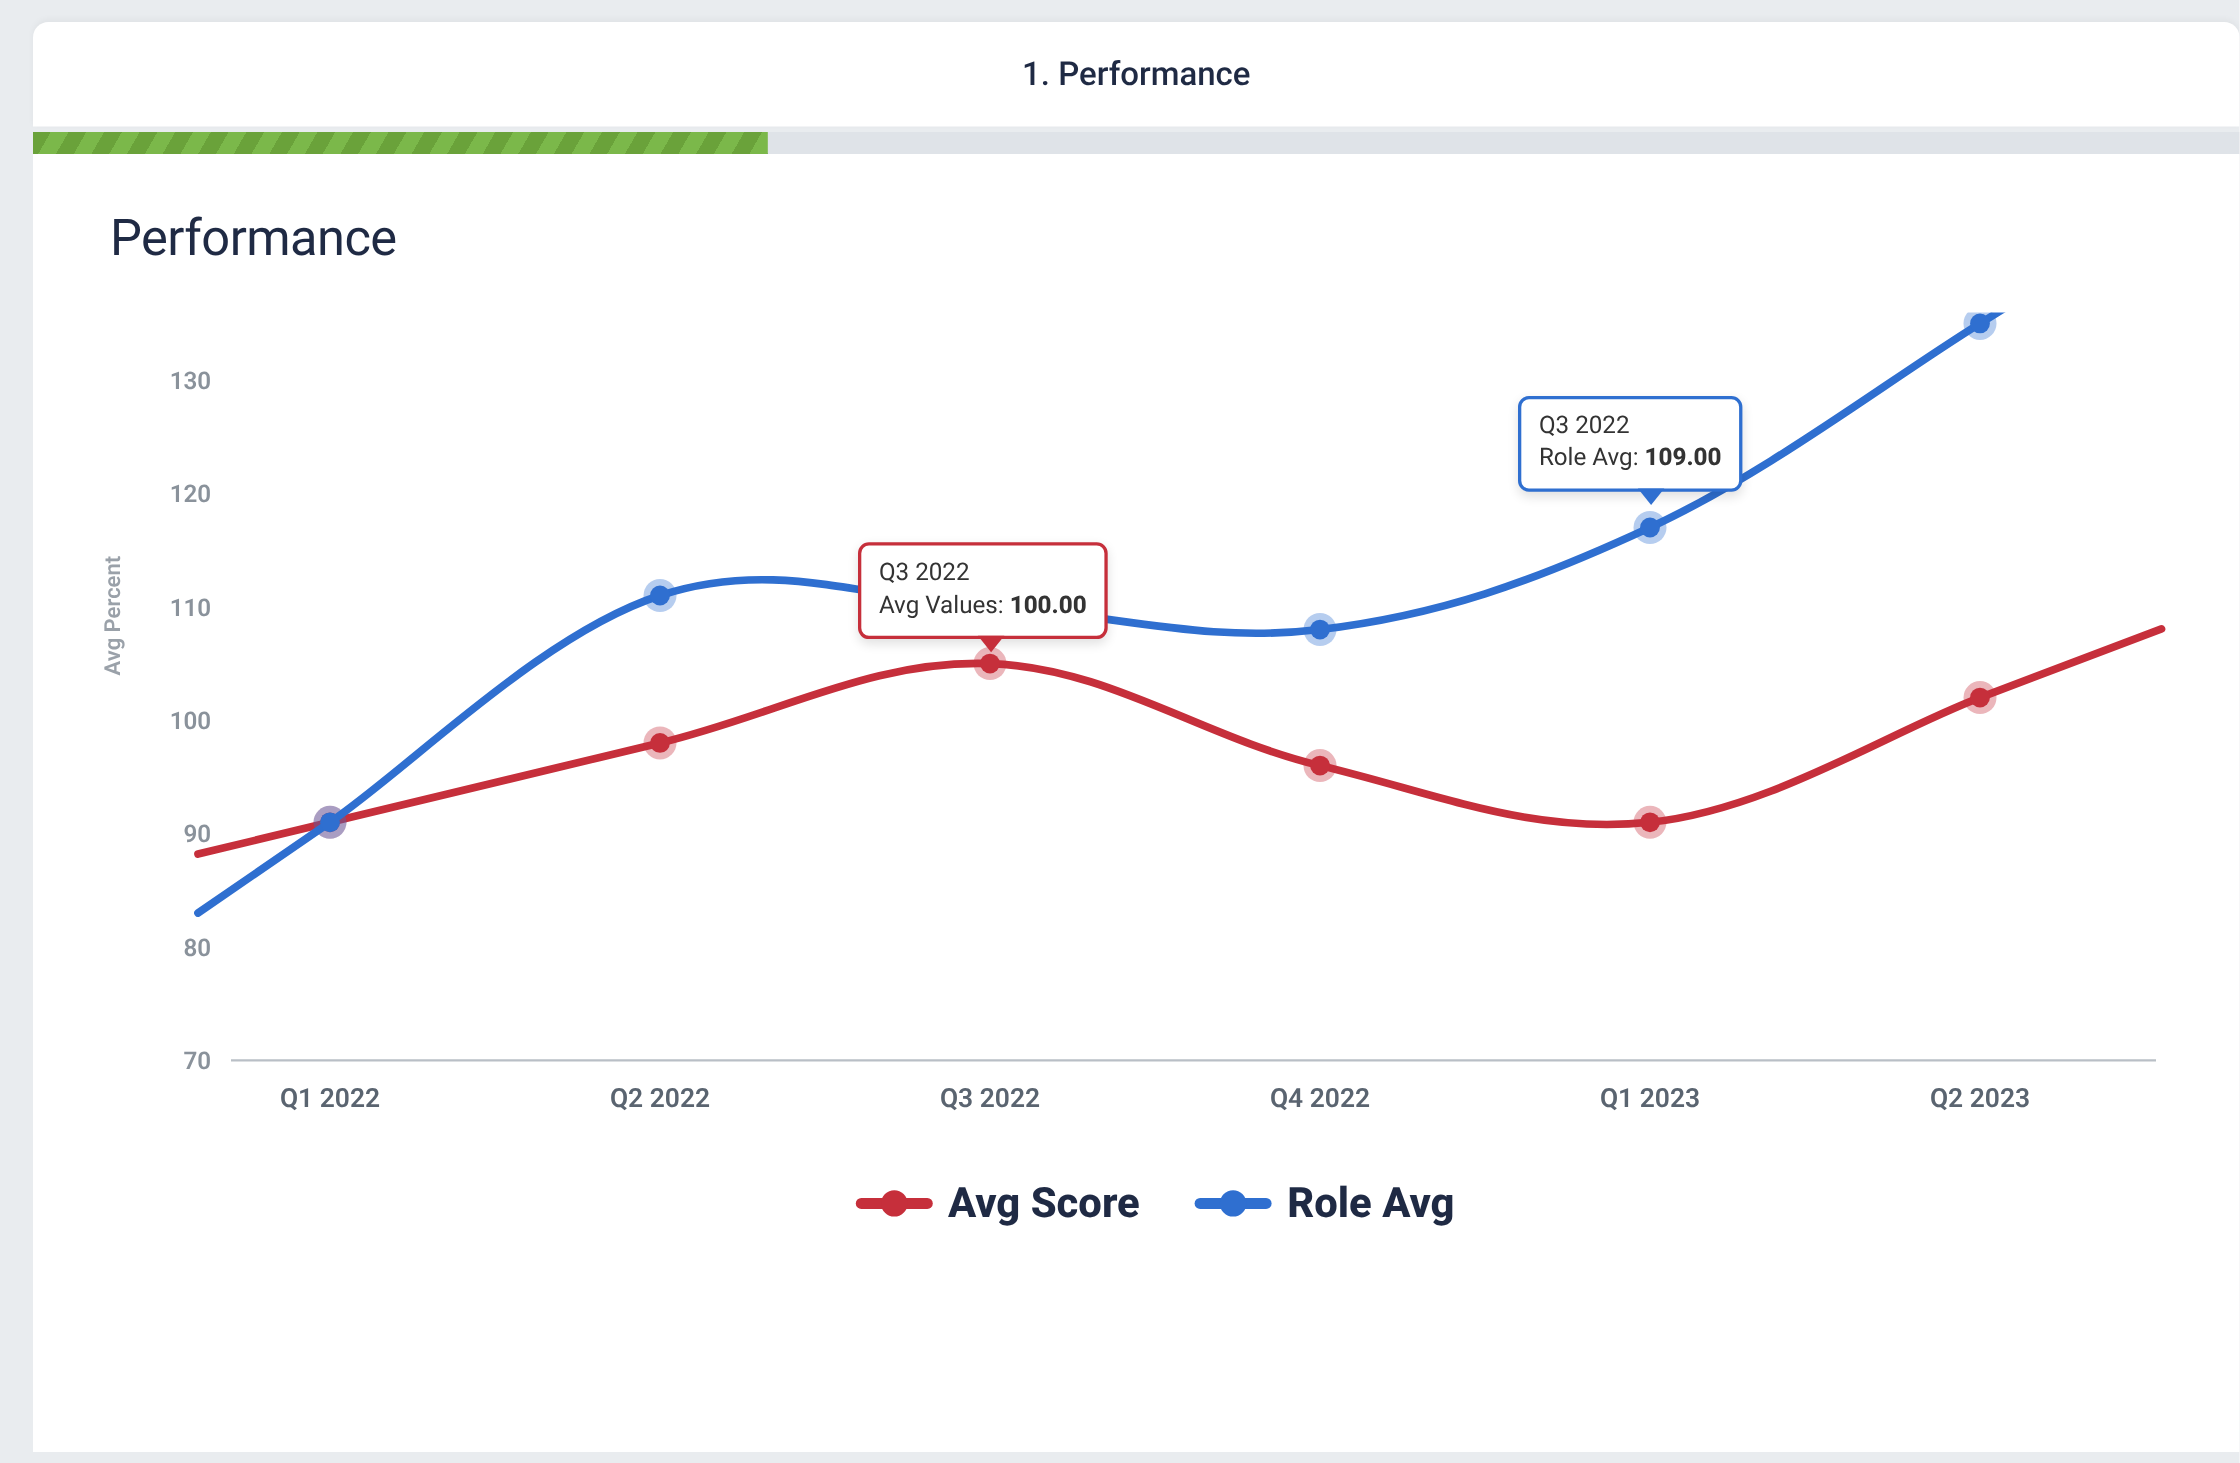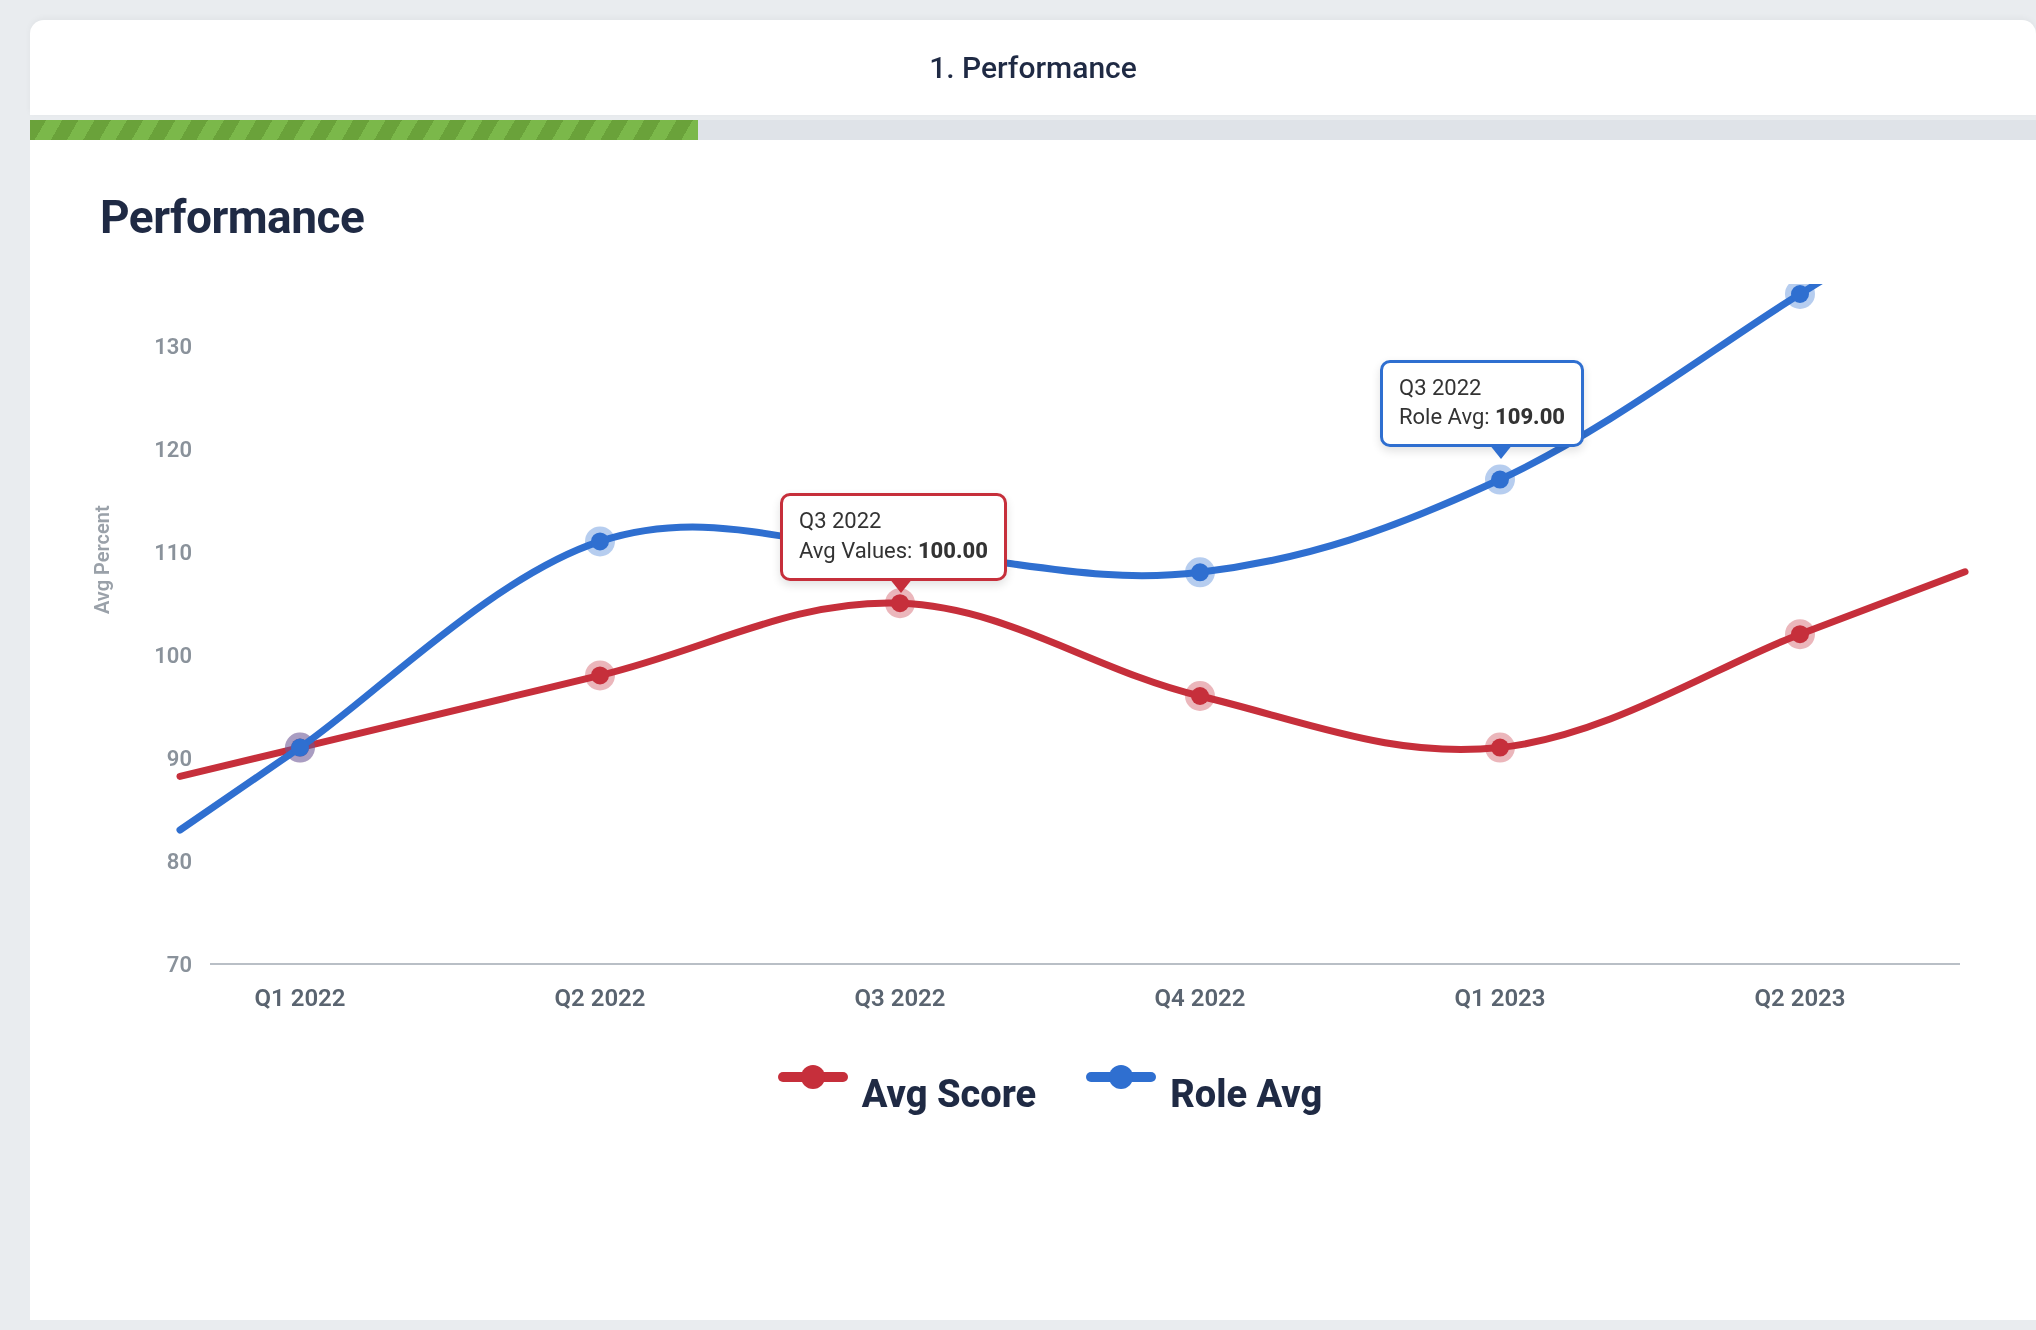--- a/index.html
+++ b/index.html
@@ -45,21 +45,21 @@
       #7bb84a 14px, #7bb84a 28px
     );
   }
   .panel {
     background: #fff;
     padding: 50px 36px 30px 70px;
     height: 1180px;
   }
   .title {
     font-size: 46px;
-    font-weight: 700;
+    font-weight: 400;
     color: #1f2a44;
     letter-spacing: -0.5px;
   }
   .subtitle {
     font-size: 32px;
     font-weight: 400;
     color: #6b7785;
     margin-top: 6px;
   }
   .chart-area {
@@ -96,21 +96,21 @@
     border-right: 12px solid transparent;
   }
   .legend {
     display: flex;
     justify-content: center;
     gap: 50px;
     margin-top: 24px;
   }
   .legend-item {
     display: flex;
-    align-items: flex-start;
+    align-items: center;
     gap: 14px;
     font-size: 38px;
     font-weight: 800;
     color: #1f2a44;
   }
   .legend-swatch {
     width: 70px;
     height: 10px;
     border-radius: 5px;
     position: relative;

